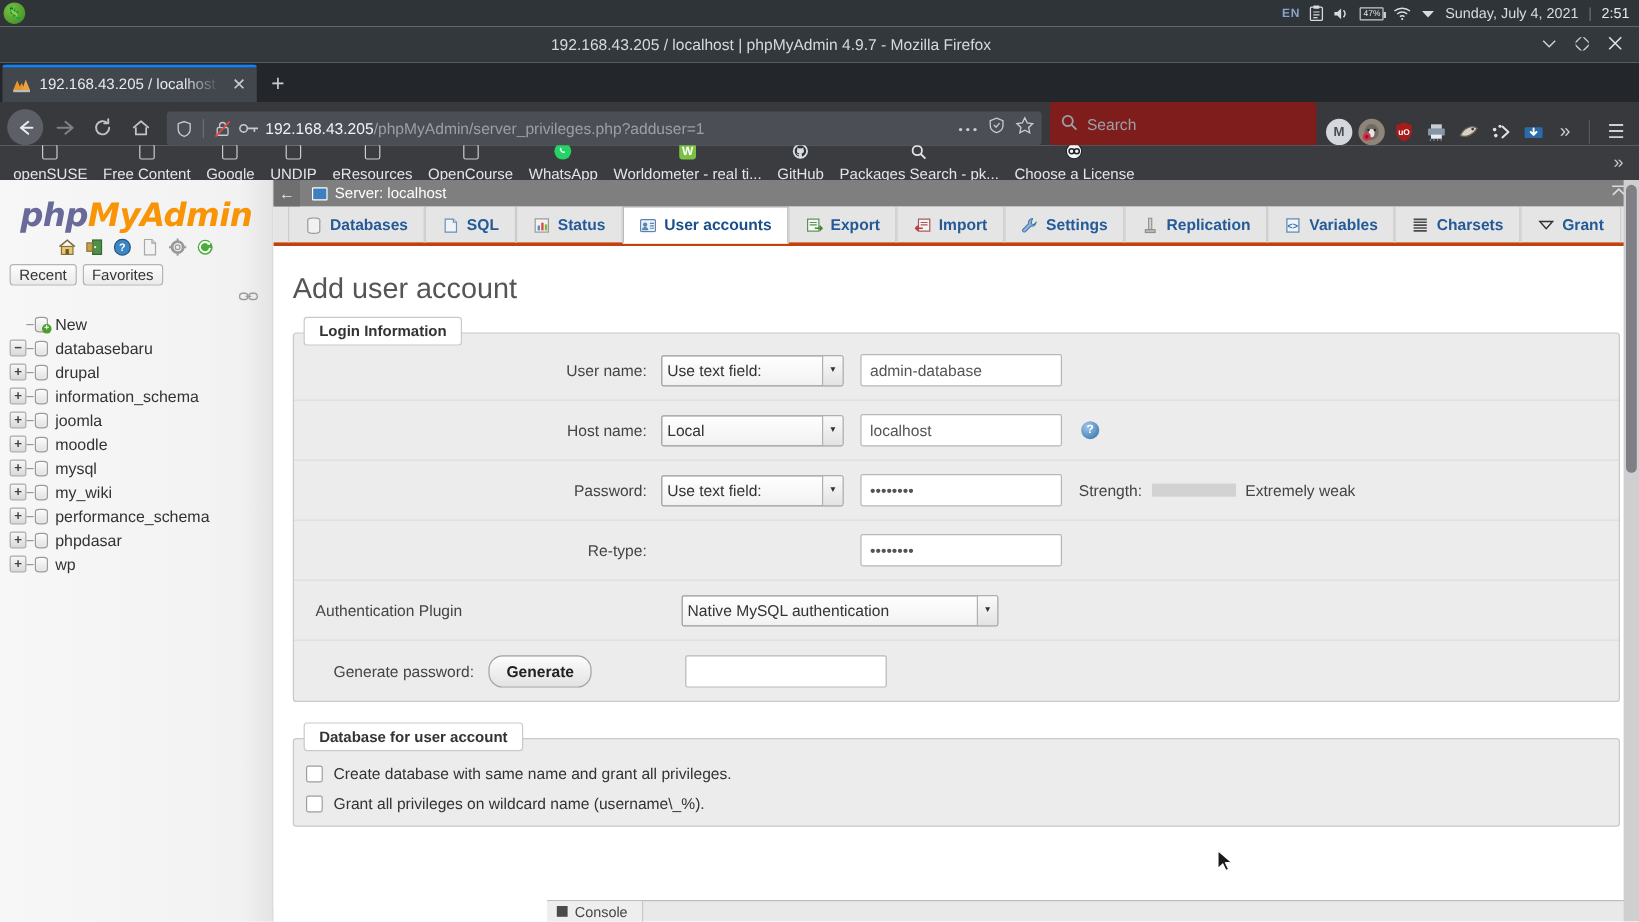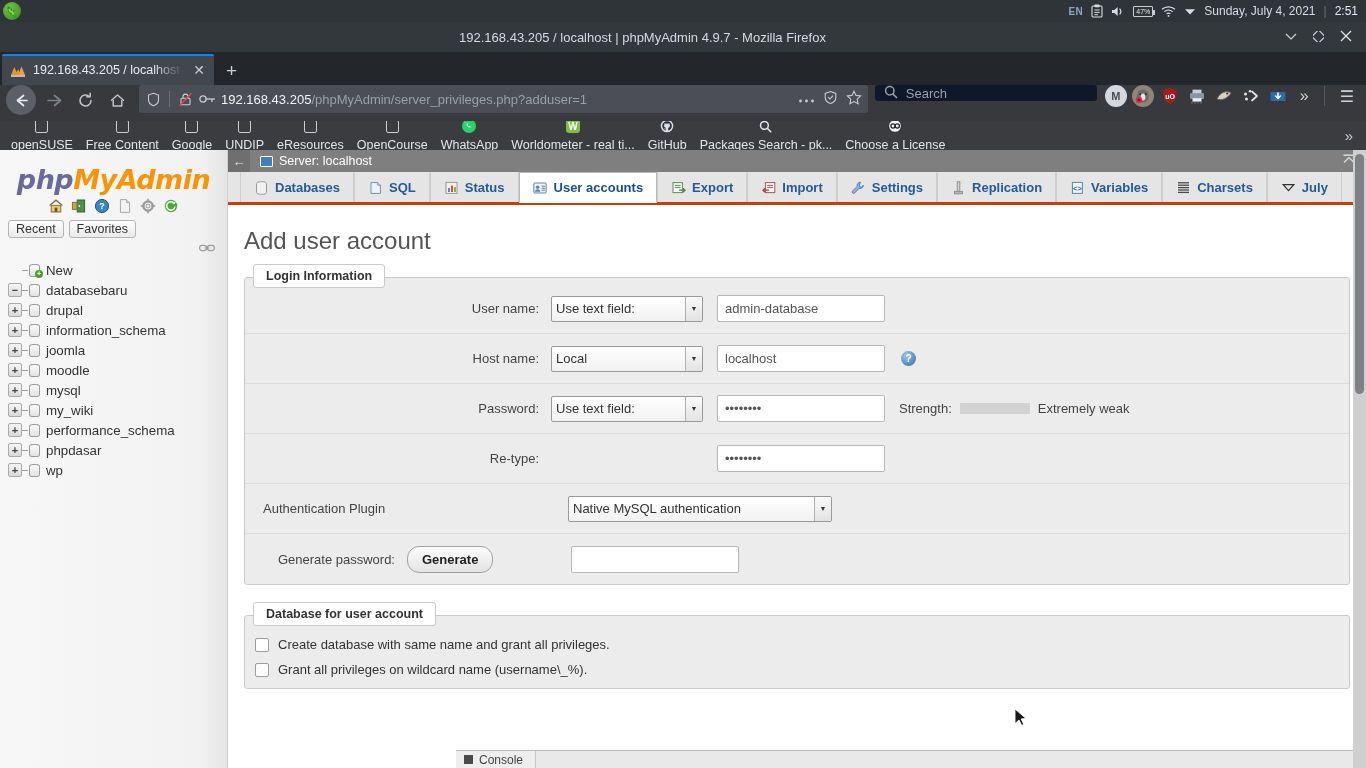--- a/index.html
+++ b/index.html
@@ -76,42 +76,42 @@
     flex: 1; color: #e8eaed; font-size: 12.5px; white-space: nowrap;
     overflow: hidden; -webkit-mask-image: linear-gradient(to right,#000 80%,transparent 100%);
     mask-image: linear-gradient(to right,#000 80%,transparent 100%);
   }
   .tab-close { color: #c9ccd1; font-size: 14px; line-height: 1; padding: 0 3px; }
   .tab-new { color: #c9ccd1; font-size: 19px; padding: 0 12px; margin-bottom: 3px; }
 
   
   #ff-navbar {
     position: absolute; top: 85px; left: 0; width: 1366px; height: 36px;
-    background: #38393d; display: flex; align-items: flex-start; gap: 2px; padding: 0 6px;
+    background: #38393d; display: flex; align-items: flex-end; gap: 2px; padding: 0 6px;
   }
   .nav-btn {
     width: 30px; height: 30px; display: flex; align-items: center; justify-content: center;
     color: #bfc3c8; border-radius: 50%; font-size: 15px;
   }
   .nav-btn.active-circle { background: #5c6066; color: #e9ebee; }
   .nav-btn.dim { color: #7d8288; }
 
   #urlbar {
     flex: 1; height: 28px; background: #4b4e54; border-radius: 3px;
     display: flex; align-items: center; padding: 0 6px; gap: 5px; margin: 0 5px;
     min-width: 0;
   }
   .url-ico { width: 17px; height: 17px; display:flex; align-items:center; justify-content:center; color:#c8ccd1; font-size: 12px; flex:0 0 auto;}
   .url-sep { width:1px; height:16px; background:#6a6e75; margin:0 2px; flex:0 0 auto;}
   #url-text { flex: 1; font-size: 13px; color: #9aa0a6; white-space: nowrap; overflow: hidden; min-width:0;}
   #url-text .host { color: #f0f2f4; }
   .url-trail { display:flex; align-items:center; gap:8px; flex:0 0 auto; color:#c8ccd1;}
 
   #searchbar {
-    width: 222px; height: 16px; background: #0f172a; border-radius: 3px;
+    width: 222px; height: 36px; background: #7f1d1d; border-radius: 3px;
     display: flex; align-items: center; padding: 0 9px; gap: 8px;
     color: #9aa0a6; font-size: 13px; flex: 0 0 222px;
   }
 
   #ext-icons { display: flex; align-items: center; gap: 5px; padding-left: 6px; flex:0 0 auto;}
   .ext-ico {
     width: 22px; height: 22px; border-radius: 50%;
     display: flex; align-items: center; justify-content: center;
     font-size: 11px; color: #fff;
   }
@@ -880,21 +880,21 @@
             </svg>
         </span>
         <span>Charsets</span>
       </div>
       <div class="pma-tab">
         <span class="tab-ico">
           <svg width="13" height="9" viewBox="0 0 13 9">
               <path d="M1.2 1.6h10.6L6.5 7.6z" fill="none" stroke="#333" stroke-width="1.2"></path>
             </svg>
         </span>
-        <span>July</span>
+        <span>Grant</span>
       </div>
     </div>
 
     <div id="pma-body">
       <div id="page-title">Add user account</div>
 
       <div class="fs">
         <div class="fs-legend">Login Information</div>
 
         <div class="frow">

